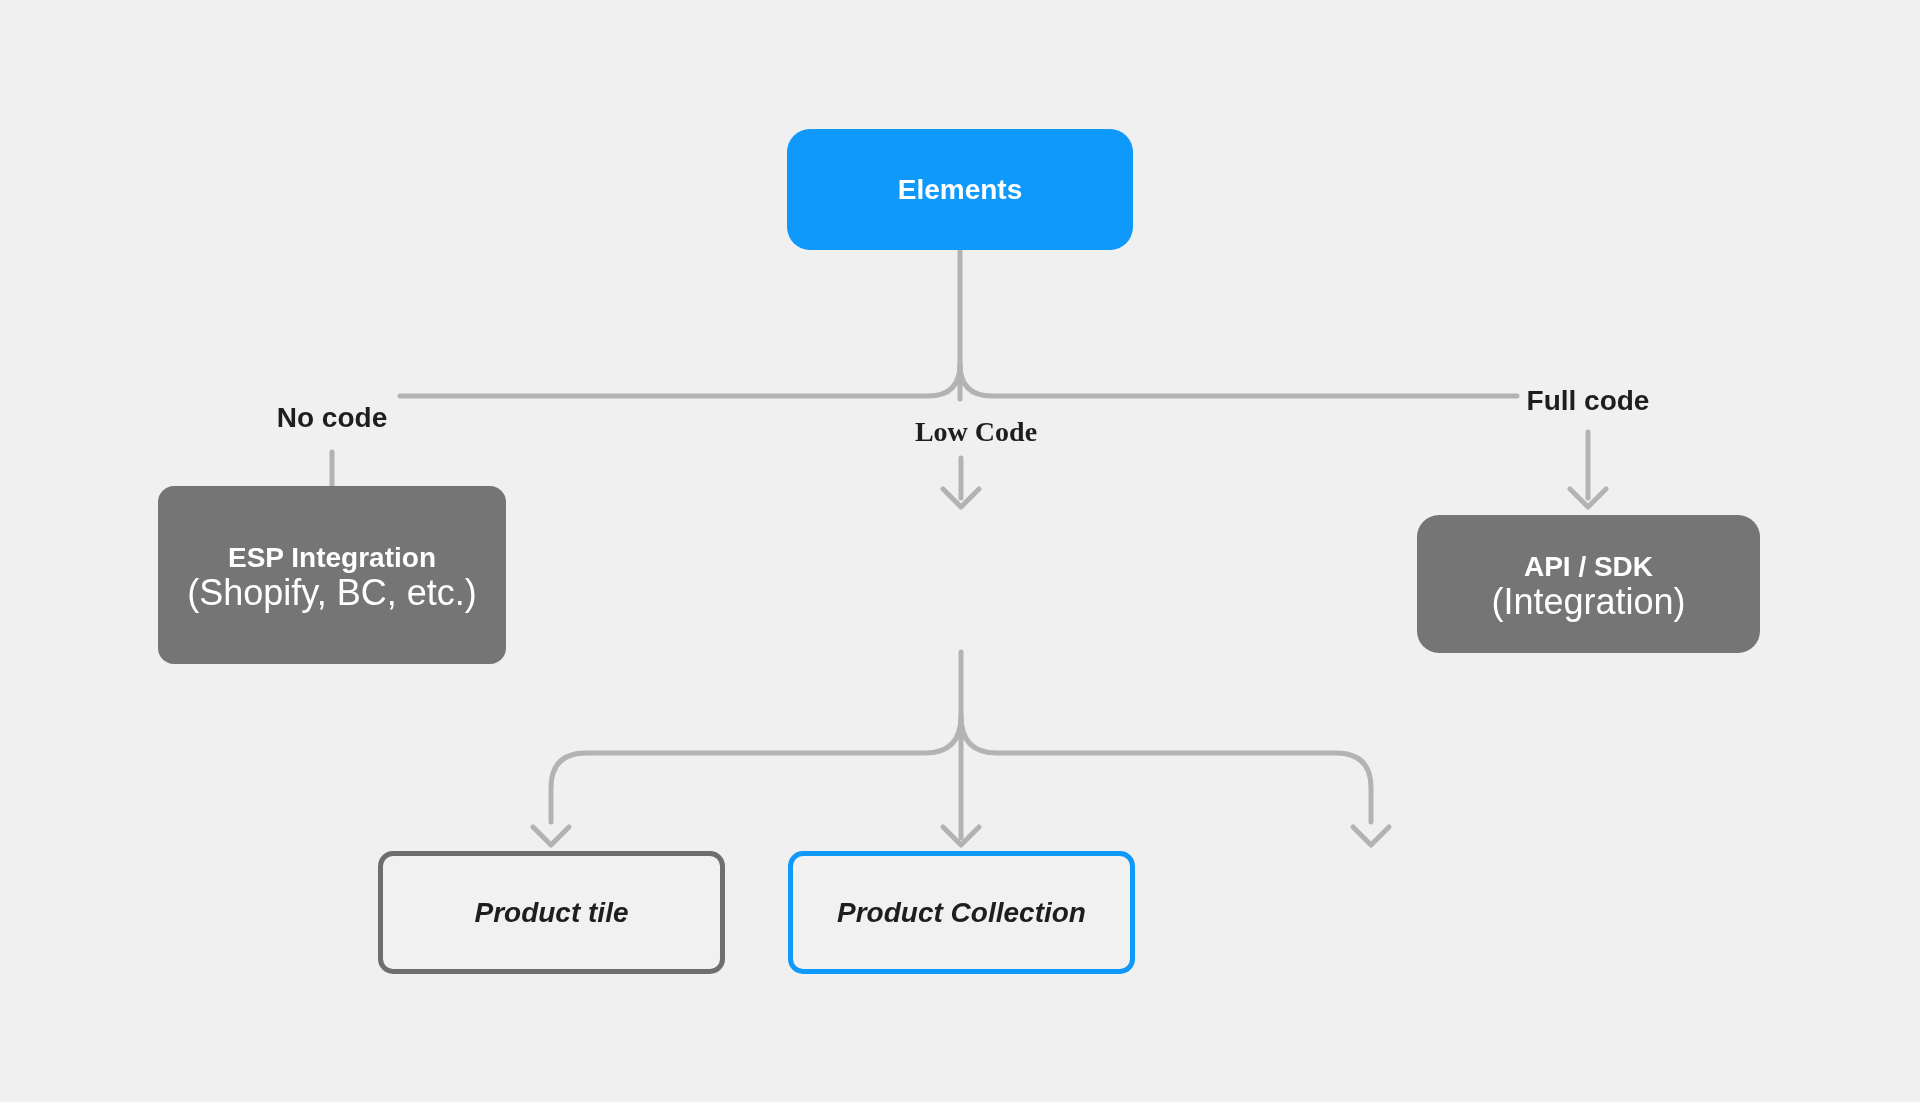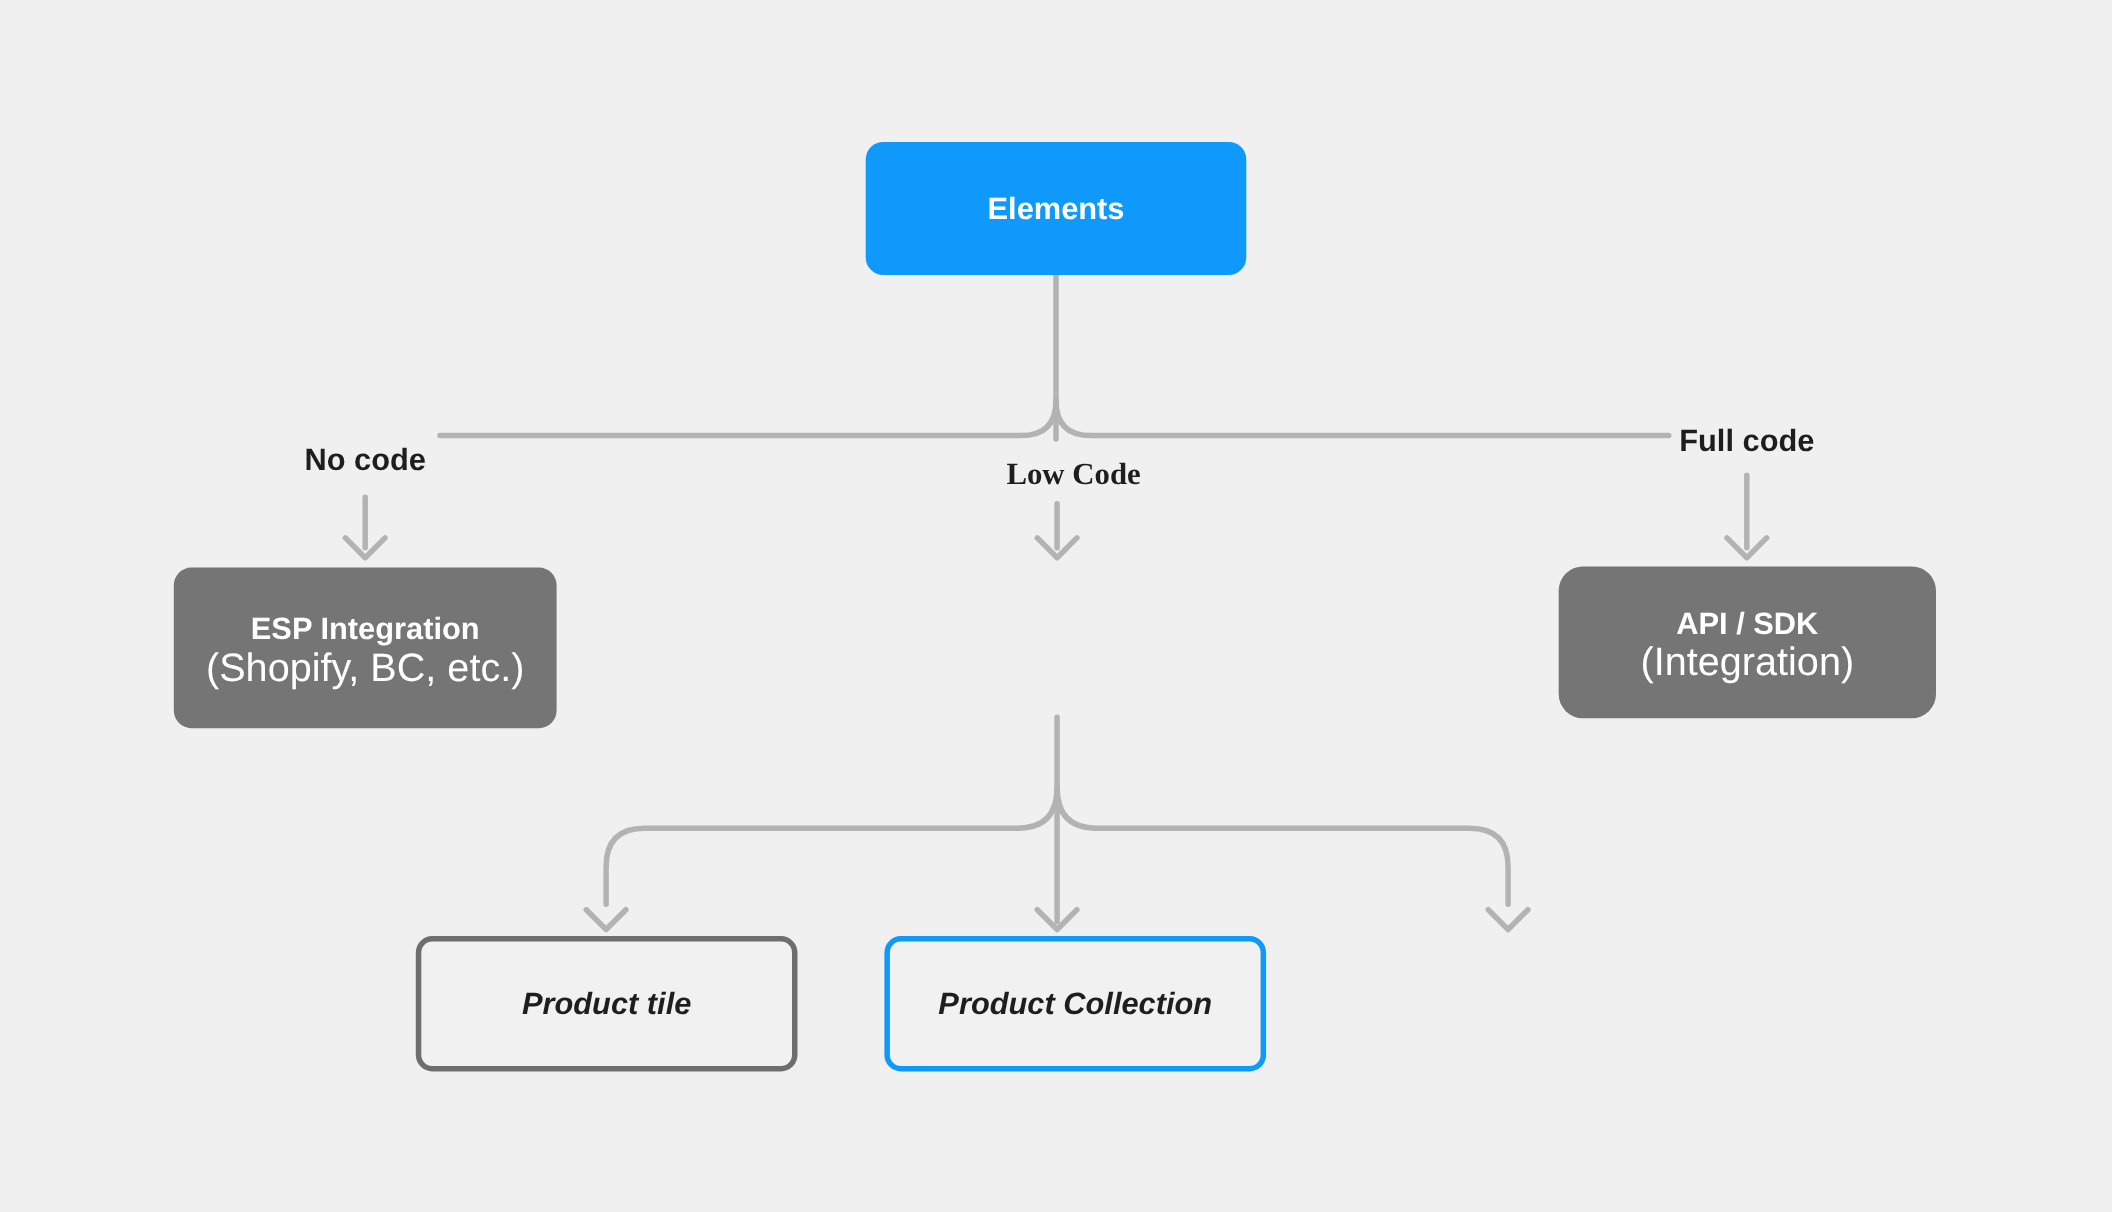--- a/index.html
+++ b/index.html
@@ -50,21 +50,21 @@
   .node .subtitle { font-weight: normal; font-size: 36px; }
   .node.blue-fill  { background: var(--accent-blue); color: var(--text-light); }
   .node.gray-fill  { background: var(--box-gray);    color: var(--text-light); }
   .node.outlined {
     background: var(--node-fill);
     color: var(--text-dark);
     border: 5px solid var(--outline-gray);
     border-radius: 15px;
     font-style: italic;
   }
-  .node.outlined.blue-outline { border-color: var(--accent-blue); margin-left: 16px; }
+  .node.outlined.blue-outline { border-color: var(--accent-blue); }
   .branch-label {
     position: absolute;
     width: 220px;
     text-align: center;
     font-weight: bold;
     font-size: 28px;
     color: var(--text-dark);
   }
 </style>
 </head>
@@ -102,29 +102,29 @@
       <path class="connector" d="M533 827 L551 845 L569 827"></path>
     </g>
     <g>
       <path class="connector" d="M943 827 L961 845 L979 827"></path>
     </g>
     <g>
       <path class="connector" d="M1353 827 L1371 845 L1389 827"></path>
     </g>
   </svg>
 
-  <div class="node blue-fill" style="left:787px; top:129px; width:346px; height:121px;">
+  <div class="node blue-fill" style="left:787px; top:129px; width:346px; height:121px;border-radius:23px;">
     <div class="title">Elements</div>
   </div>
 
   <div class="branch-label" style="left:222px; top:402px;">No code</div>
   <div class="branch-label" style="left:866px; top:416px;font-family:Liberation Serif, serif;">Low Code</div>
   <div class="branch-label" style="left:1478px; top:385px;">Full code</div>
 
-  <div class="node gray-fill" style="left:158px; top:516px; width:348px; height:146px;">
+  <div class="node gray-fill" style="left:158px; top:486px; width:348px; height:178px;">
     <div class="title">ESP Integration</div>
     <div class="subtitle">(Shopify, BC, etc.)</div>
   </div>
 
 
   <div class="node gray-fill" style="left:1417px; top:515px; width:343px; height:138px;border-radius:22px;">
     <div class="title">API / SDK</div>
     <div class="subtitle">(Integration)</div>
   </div>
 

